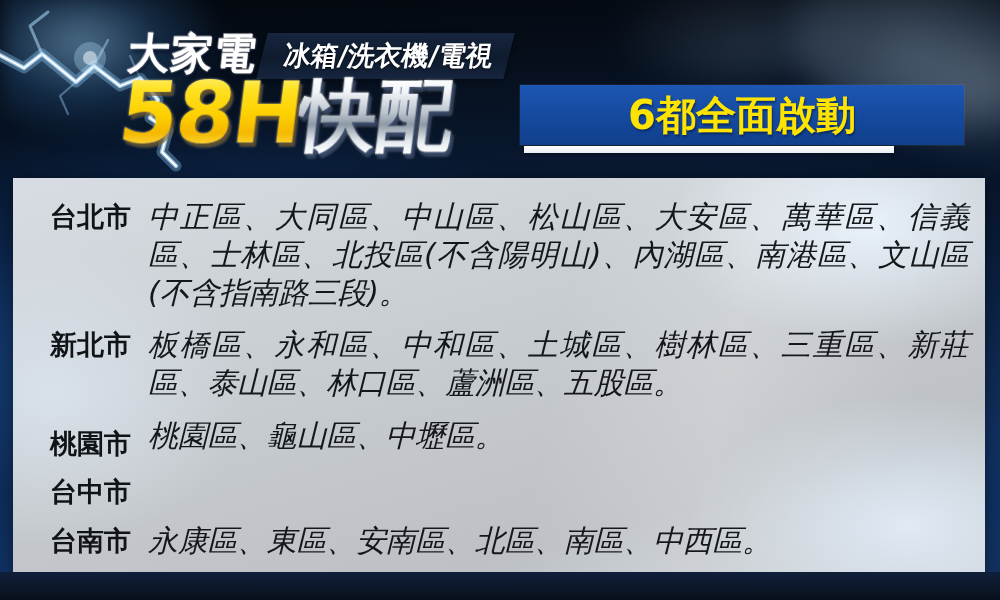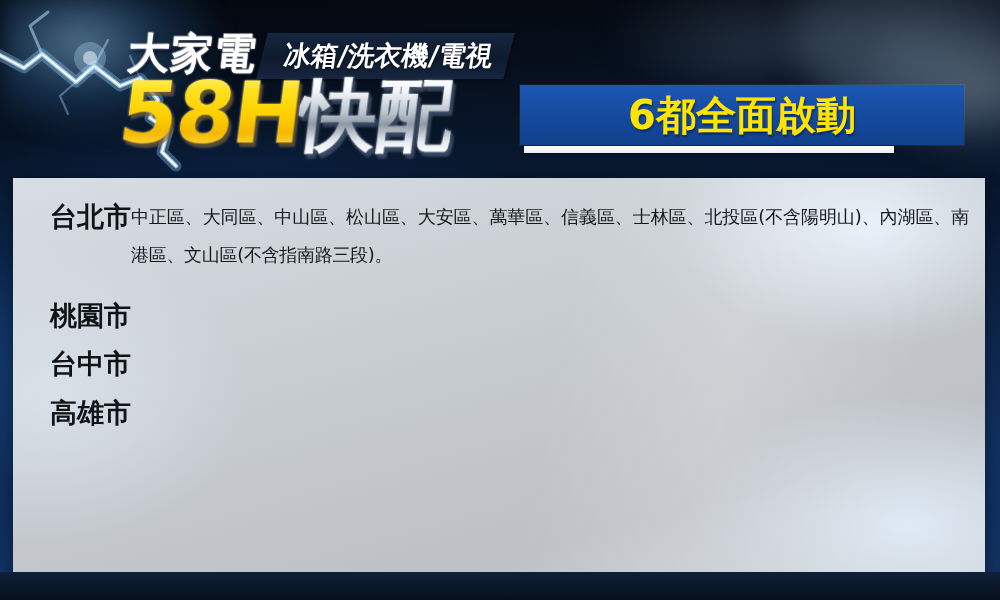--- a/index.html
+++ b/index.html
@@ -194,28 +194,30 @@
     color:#111417;
     font-size:27px;
     font-weight:bold;
     letter-spacing:0px;
     font-family:Liberation Serif, serif;
     line-height:1.0;
     white-space:nowrap;
   }
   .row-districts {
     flex:1 1 auto;
+    margin-left:17px;
     color:#15181b;
-    font-size:18px;
+    font-size:30px;
     font-weight:normal;
     line-height:38px;
     letter-spacing:-0.3px;
     font-family:"DejaVu Sans","Liberation Sans",sans-serif;
     text-align:justify;
     word-break:break-all;
+    font-style:italic;
   }
 
   
   .row.r0 { margin-top:6px; }
   .row.r0 .row-city { margin-top:6px; }
   .row.r1 { margin-top:14px; }
   .row.r1 .row-city { margin-top:6px; }
   .row.r2 { margin-top:15px; }
   .row.r2 .row-city { margin-top:14px; }
   .row.r3 { margin-top:15px; }
@@ -282,26 +284,35 @@
 
   </div>
 
   <div class="panel">
     <div class="panel-sheen"></div>
     <div class="rows" id="rows">
         <div class="row r0">
           <div class="row-city">台北市</div>
           <div class="row-districts">中正區、大同區、中山區、松山區、大安區、萬華區、信義區、士林區、北投區(不含陽明山)、內湖區、南港區、文山區(不含指南路三段)。</div>
         </div>
+        <div class="row r1">
+          <div class="row-city">新北市</div>
+          <div class="row-districts">板橋區、永和區、中和區、土城區、樹林區、三重區、新莊區、泰山區、林口區、蘆洲區、五股區。</div>
+        </div>
         <div class="row r2">
           <div class="row-city">桃園市</div>
+          <div class="row-districts">桃園區、龜山區、中壢區。</div>
         </div>
         <div class="row r3">
           <div class="row-city">台中市</div>
         </div>
+        <div class="row r4">
+          <div class="row-city">台南市</div>
+          <div class="row-districts">永康區、東區、安南區、北區、南區、中西區。</div>
+        </div>
         <div class="row r5">
           <div class="row-city">高雄市</div>
         </div>
       </div>
   </div>
 
   <div class="bottom-strip"></div>
 
 </div>
 

